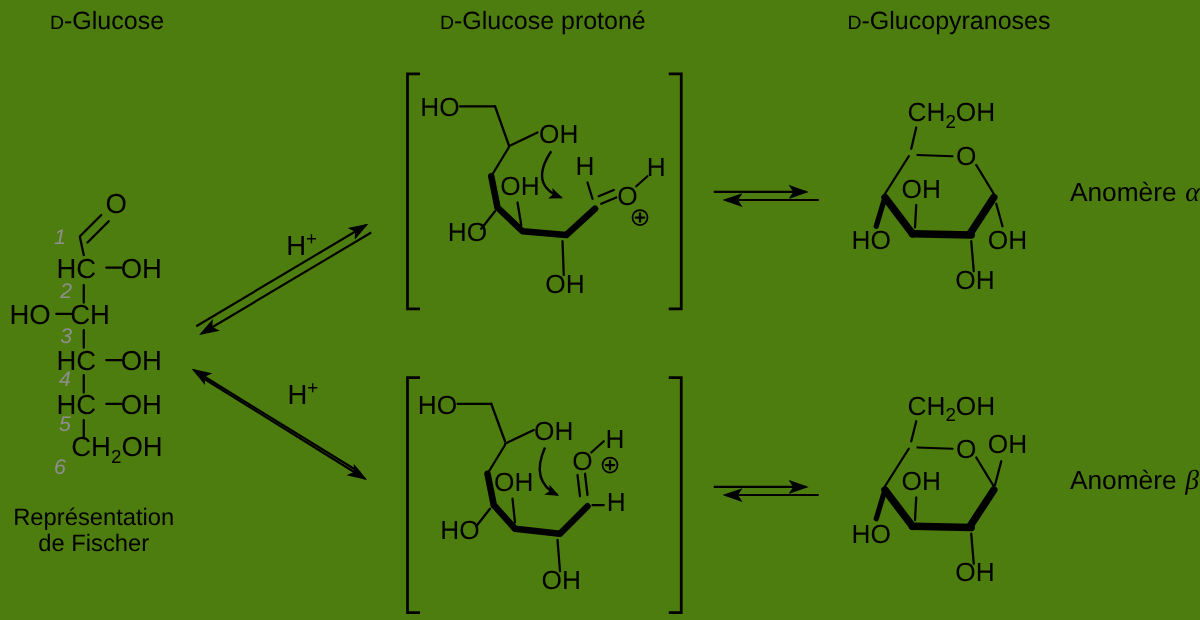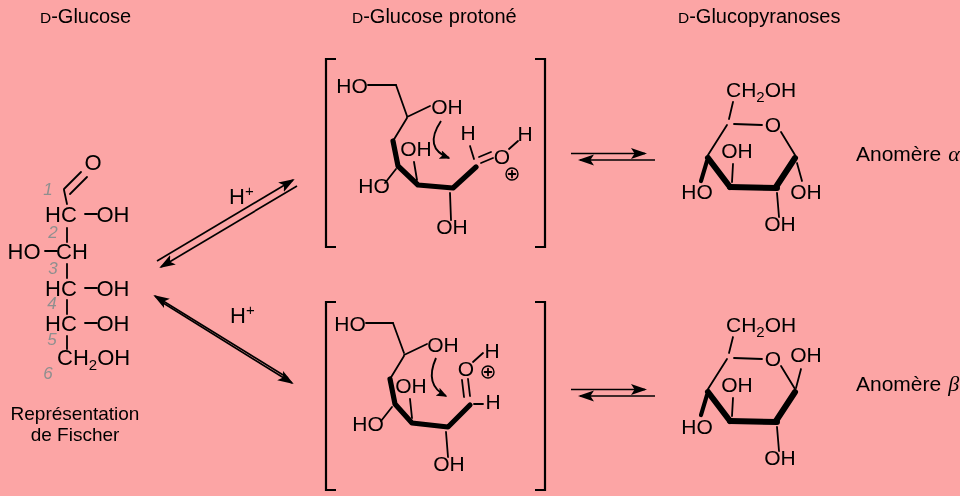--- a/index.html
+++ b/index.html
@@ -1,16 +1,16 @@
 <!DOCTYPE html>
 <html><head>
 <meta charset="utf-8">
 <style>
   html,body{margin:0;padding:0;background:#fff;}
-  #stage{position:relative;width:960px;height:496px;background:#fca5a5;overflow:hidden;}
+  #stage{position:relative;width:960px;height:496px;background:#4d7c0f;overflow:hidden;}
   svg{display:block;}
   text{font-family:"Liberation Sans","DejaVu Sans",sans-serif;fill:#000;}
   .chem{font-size:21px;}
   .fchem{font-size:22px;}
   .sub{font-size:15px;}
   .num{font-size:17px;fill:#8f8f8f;font-style:italic;}
   .title{font-size:20px;}
   .dcap{font-size:15.5px;}
   .cap{font-size:19px;}
   .anom{font-size:21px;}

